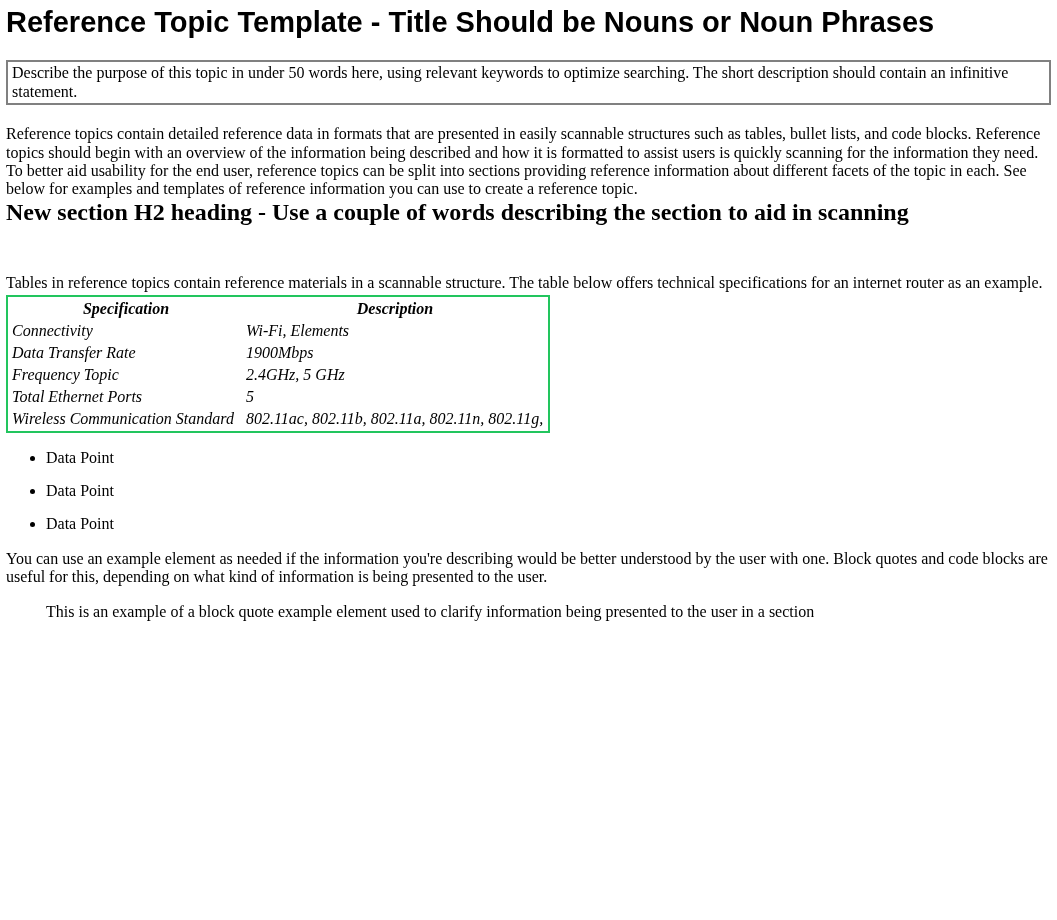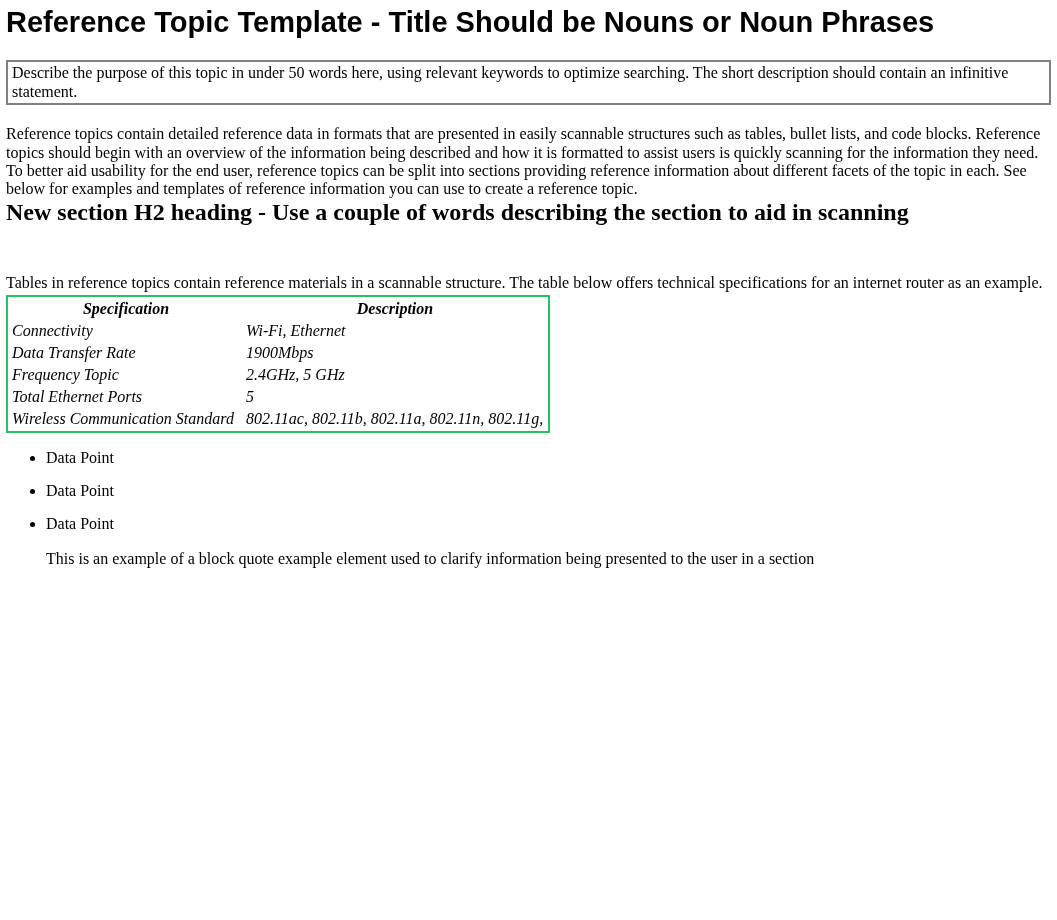--- a/index.html
+++ b/index.html
@@ -102,21 +102,21 @@
   <table class="spec-table">
     <thead>
       <tr>
         <th class="col-spec">Specification</th>
         <th class="col-desc">Description</th>
       </tr>
     </thead>
     <tbody>
       <tr>
         <td>Connectivity</td>
-        <td>Wi-Fi, Ethernet</td>
+        <td>Wi-Fi, Elements</td>
       </tr>
       <tr>
         <td>Data Transfer Rate</td>
         <td>1900Mbps</td>
       </tr>
       <tr>
         <td>Frequency Topic</td>
         <td>2.4GHz, 5 GHz</td>
       </tr>
       <tr>
@@ -131,16 +131,17 @@
   </table>
 
 
 
   <ul class="data-list">
     <li>Data Point</li>
     <li>Data Point</li>
     <li>Data Point</li>
   </ul>
 
+  <p class="example-intro">You can use an example element as needed if the information you're describing would be better understood by the user with one. Block quotes and code blocks are useful for this, depending on what kind of information is being presented to the user.</p>
 
   <blockquote class="example-quote">This is an example of a block quote example element used to clarify information being presented to the user in a section</blockquote>
 
 </div>
 
 </body></html>

